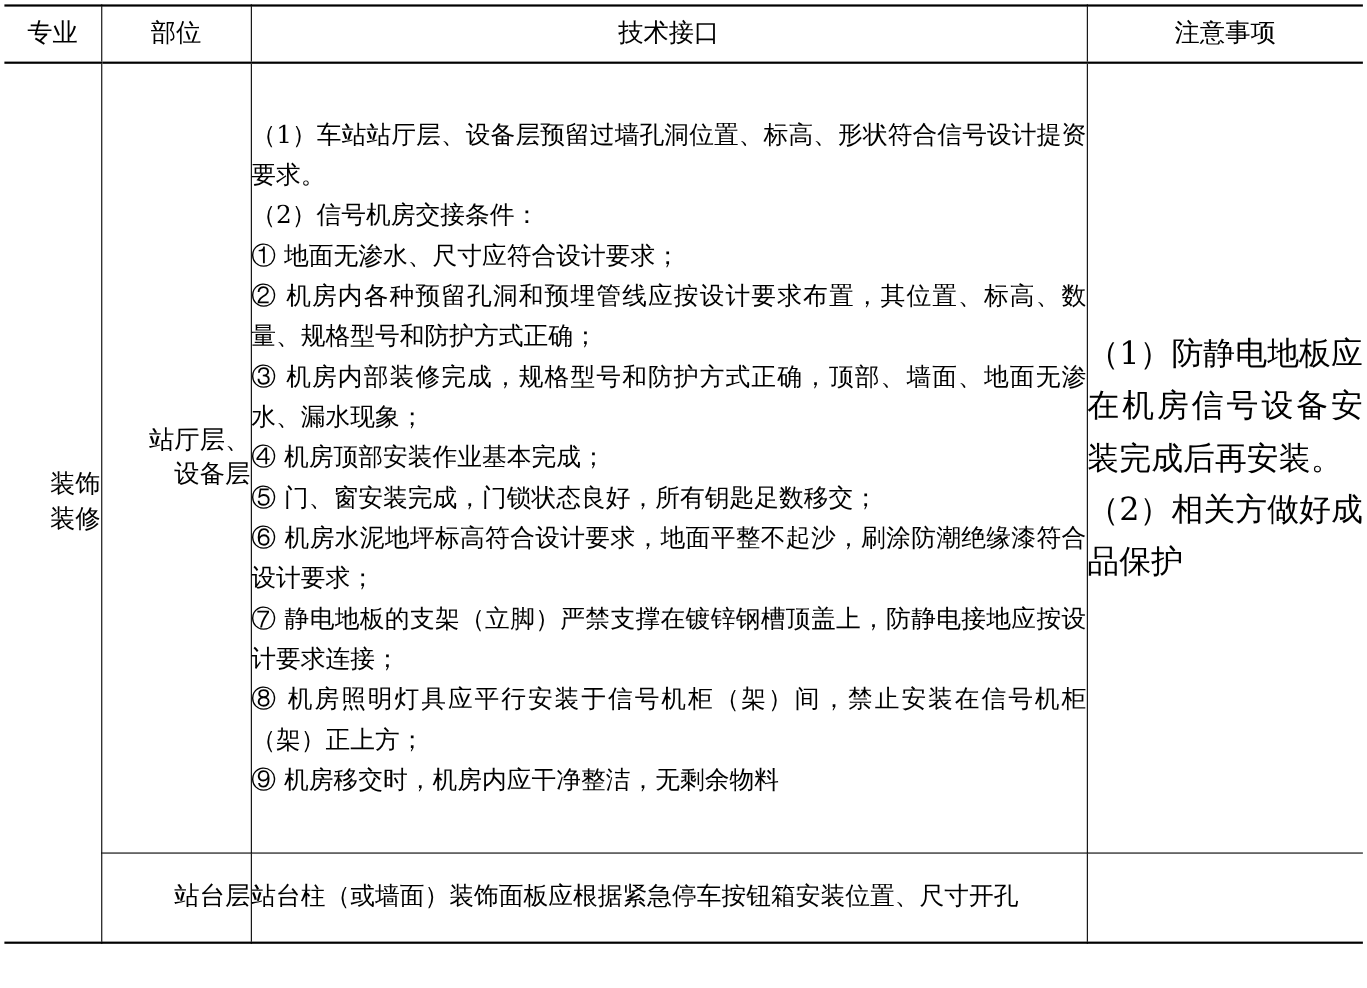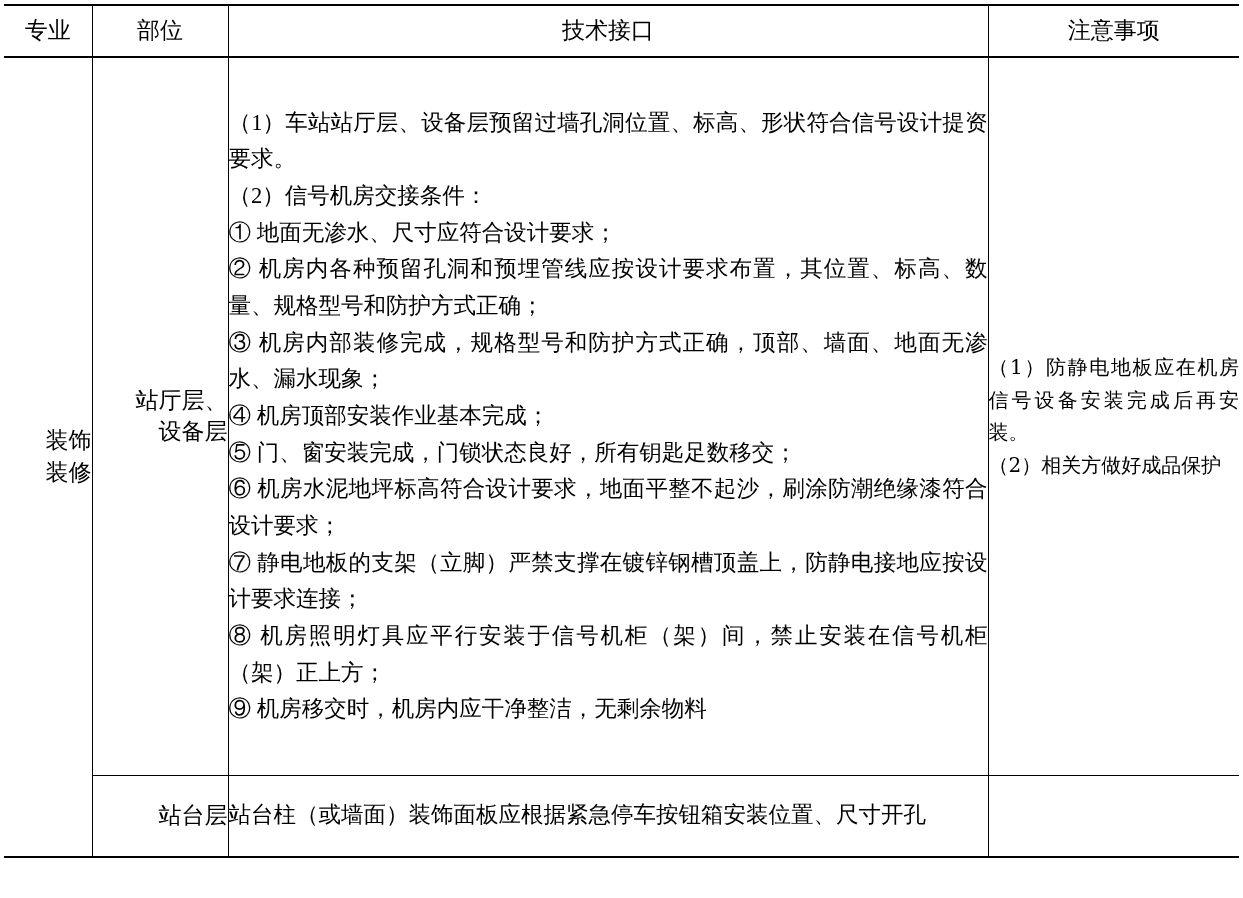--- a/index.html
+++ b/index.html
@@ -65,24 +65,23 @@
     font-size: 23px;
     line-height: 1.38;
   }
   .cell-body {
     font-size: 22.5px;
     line-height: 1.63;
     padding: 14px 16px 14px 18px;
     text-align: justify;
     text-justify: inter-ideograph;
     vertical-align: top;
-    font-family: Liberation Serif, serif;
   }
   .cell-note {
-    font-size: 20px;
+    font-size: 29px;
     line-height: 1.63;
     padding: 10px 12px 10px 14px;
     text-align: justify;
     text-justify: inter-ideograph;
     vertical-align: middle;
     margin-top: 37px;
   }
   .cell-body p, .cell-note p {
     margin: 0;
     text-indent: 0;

